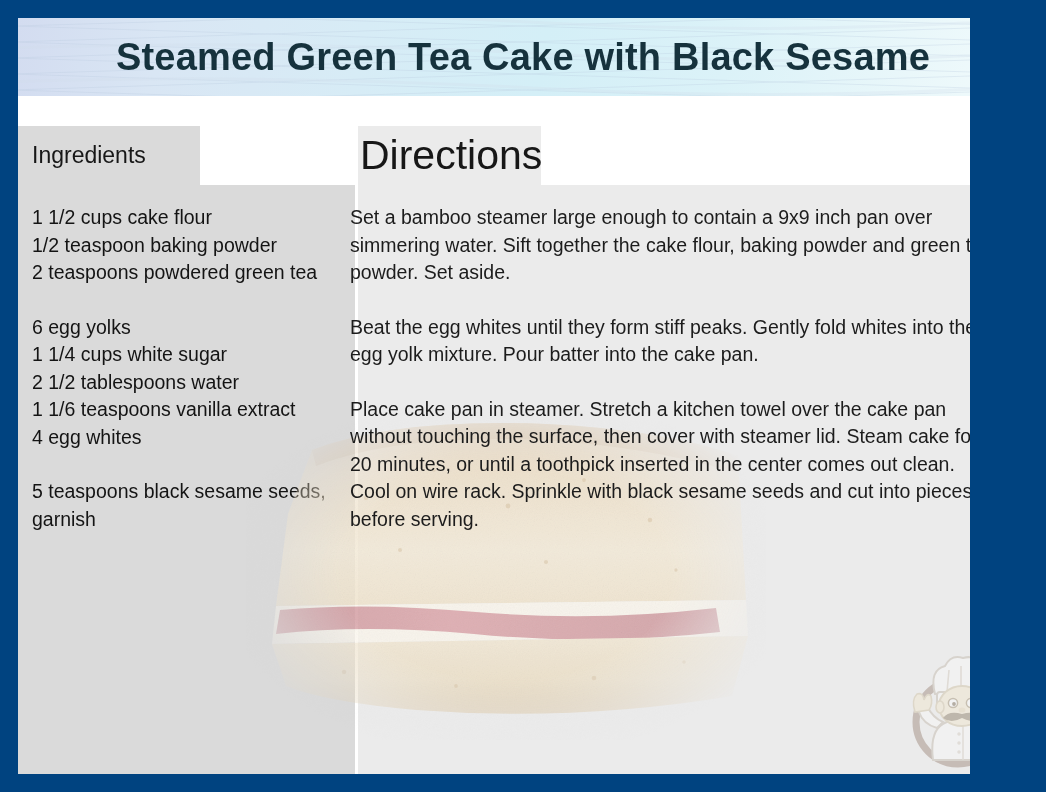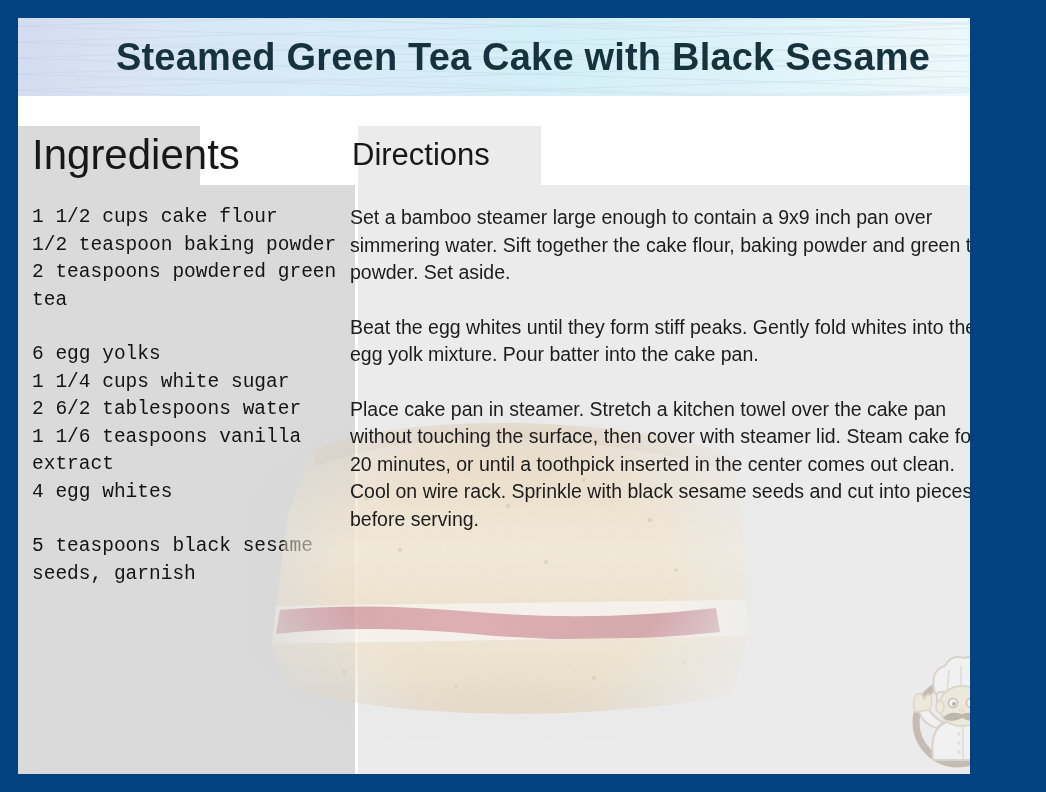--- a/index.html
+++ b/index.html
@@ -81,66 +81,65 @@
     height: 60px;
     background: #dadada;
   }
   #ing-tab-label {
     position: absolute;
     left: 14px;
     top: 108px;
     width: 180px;
     height: 60px;
     line-height: 58px;
-    font-size: 42px;
+    font-size: 23px;
     color: #171717;
     white-space: nowrap;
   }
   #ing-body {
     position: absolute;
     left: 0;
     top: 167px;
     width: 337px;
     height: 589px;
     background: #dadada;
   }
   #ing-list {
     position: absolute;
     left: 14px;
     top: 186px;
     width: 330px;
     font-size: 19.5px;
     line-height: 27.5px;
     color: #141414;
-    font-family: Liberation Mono, monospace;
   }
   #ing-list .ing-line {
     white-space: pre-wrap;
   }
   #ing-list .ing-gap {
     height: 27px;
   }
 
   
   #dir-tab {
     position: absolute;
     left: 340px;
     top: 108px;
     width: 183px;
     height: 60px;
     background: #ebebeb;
   }
   #dir-tab-label {
     position: absolute;
-    left: 334px;
+    left: 342px;
     top: 108px;
     width: 200px;
     height: 60px;
     line-height: 58px;
-    font-size: 31px;
+    font-size: 41px;
     color: #171717;
     white-space: nowrap;
   }
   #dir-body {
     position: absolute;
     left: 340px;
     top: 167px;
     width: 670px;
     height: 589px;
     background: #ebebeb;
@@ -220,21 +219,21 @@
     <div id="ing-body"></div>
     <div id="ing-tab-label">Ingredients</div>
 
     <div id="ing-list">
       <div class="ing-line">1 1/2 cups cake flour</div>
       <div class="ing-line">1/2 teaspoon baking powder</div>
       <div class="ing-line">2 teaspoons powdered green tea</div>
       <div class="ing-gap"></div>
       <div class="ing-line">6 egg yolks</div>
       <div class="ing-line">1 1/4 cups white sugar</div>
-      <div class="ing-line">2 6/2 tablespoons water</div>
+      <div class="ing-line">2 1/2 tablespoons water</div>
       <div class="ing-line">1 1/6 teaspoons vanilla extract</div>
       <div class="ing-line">4 egg whites</div>
       <div class="ing-gap"></div>
       <div class="ing-line">5 teaspoons black sesame seeds, garnish</div>
     </div>
 
     <div id="dir-tab"></div>
     <div id="dir-body"></div>
     <div id="dir-tab-label">Directions</div>
 

